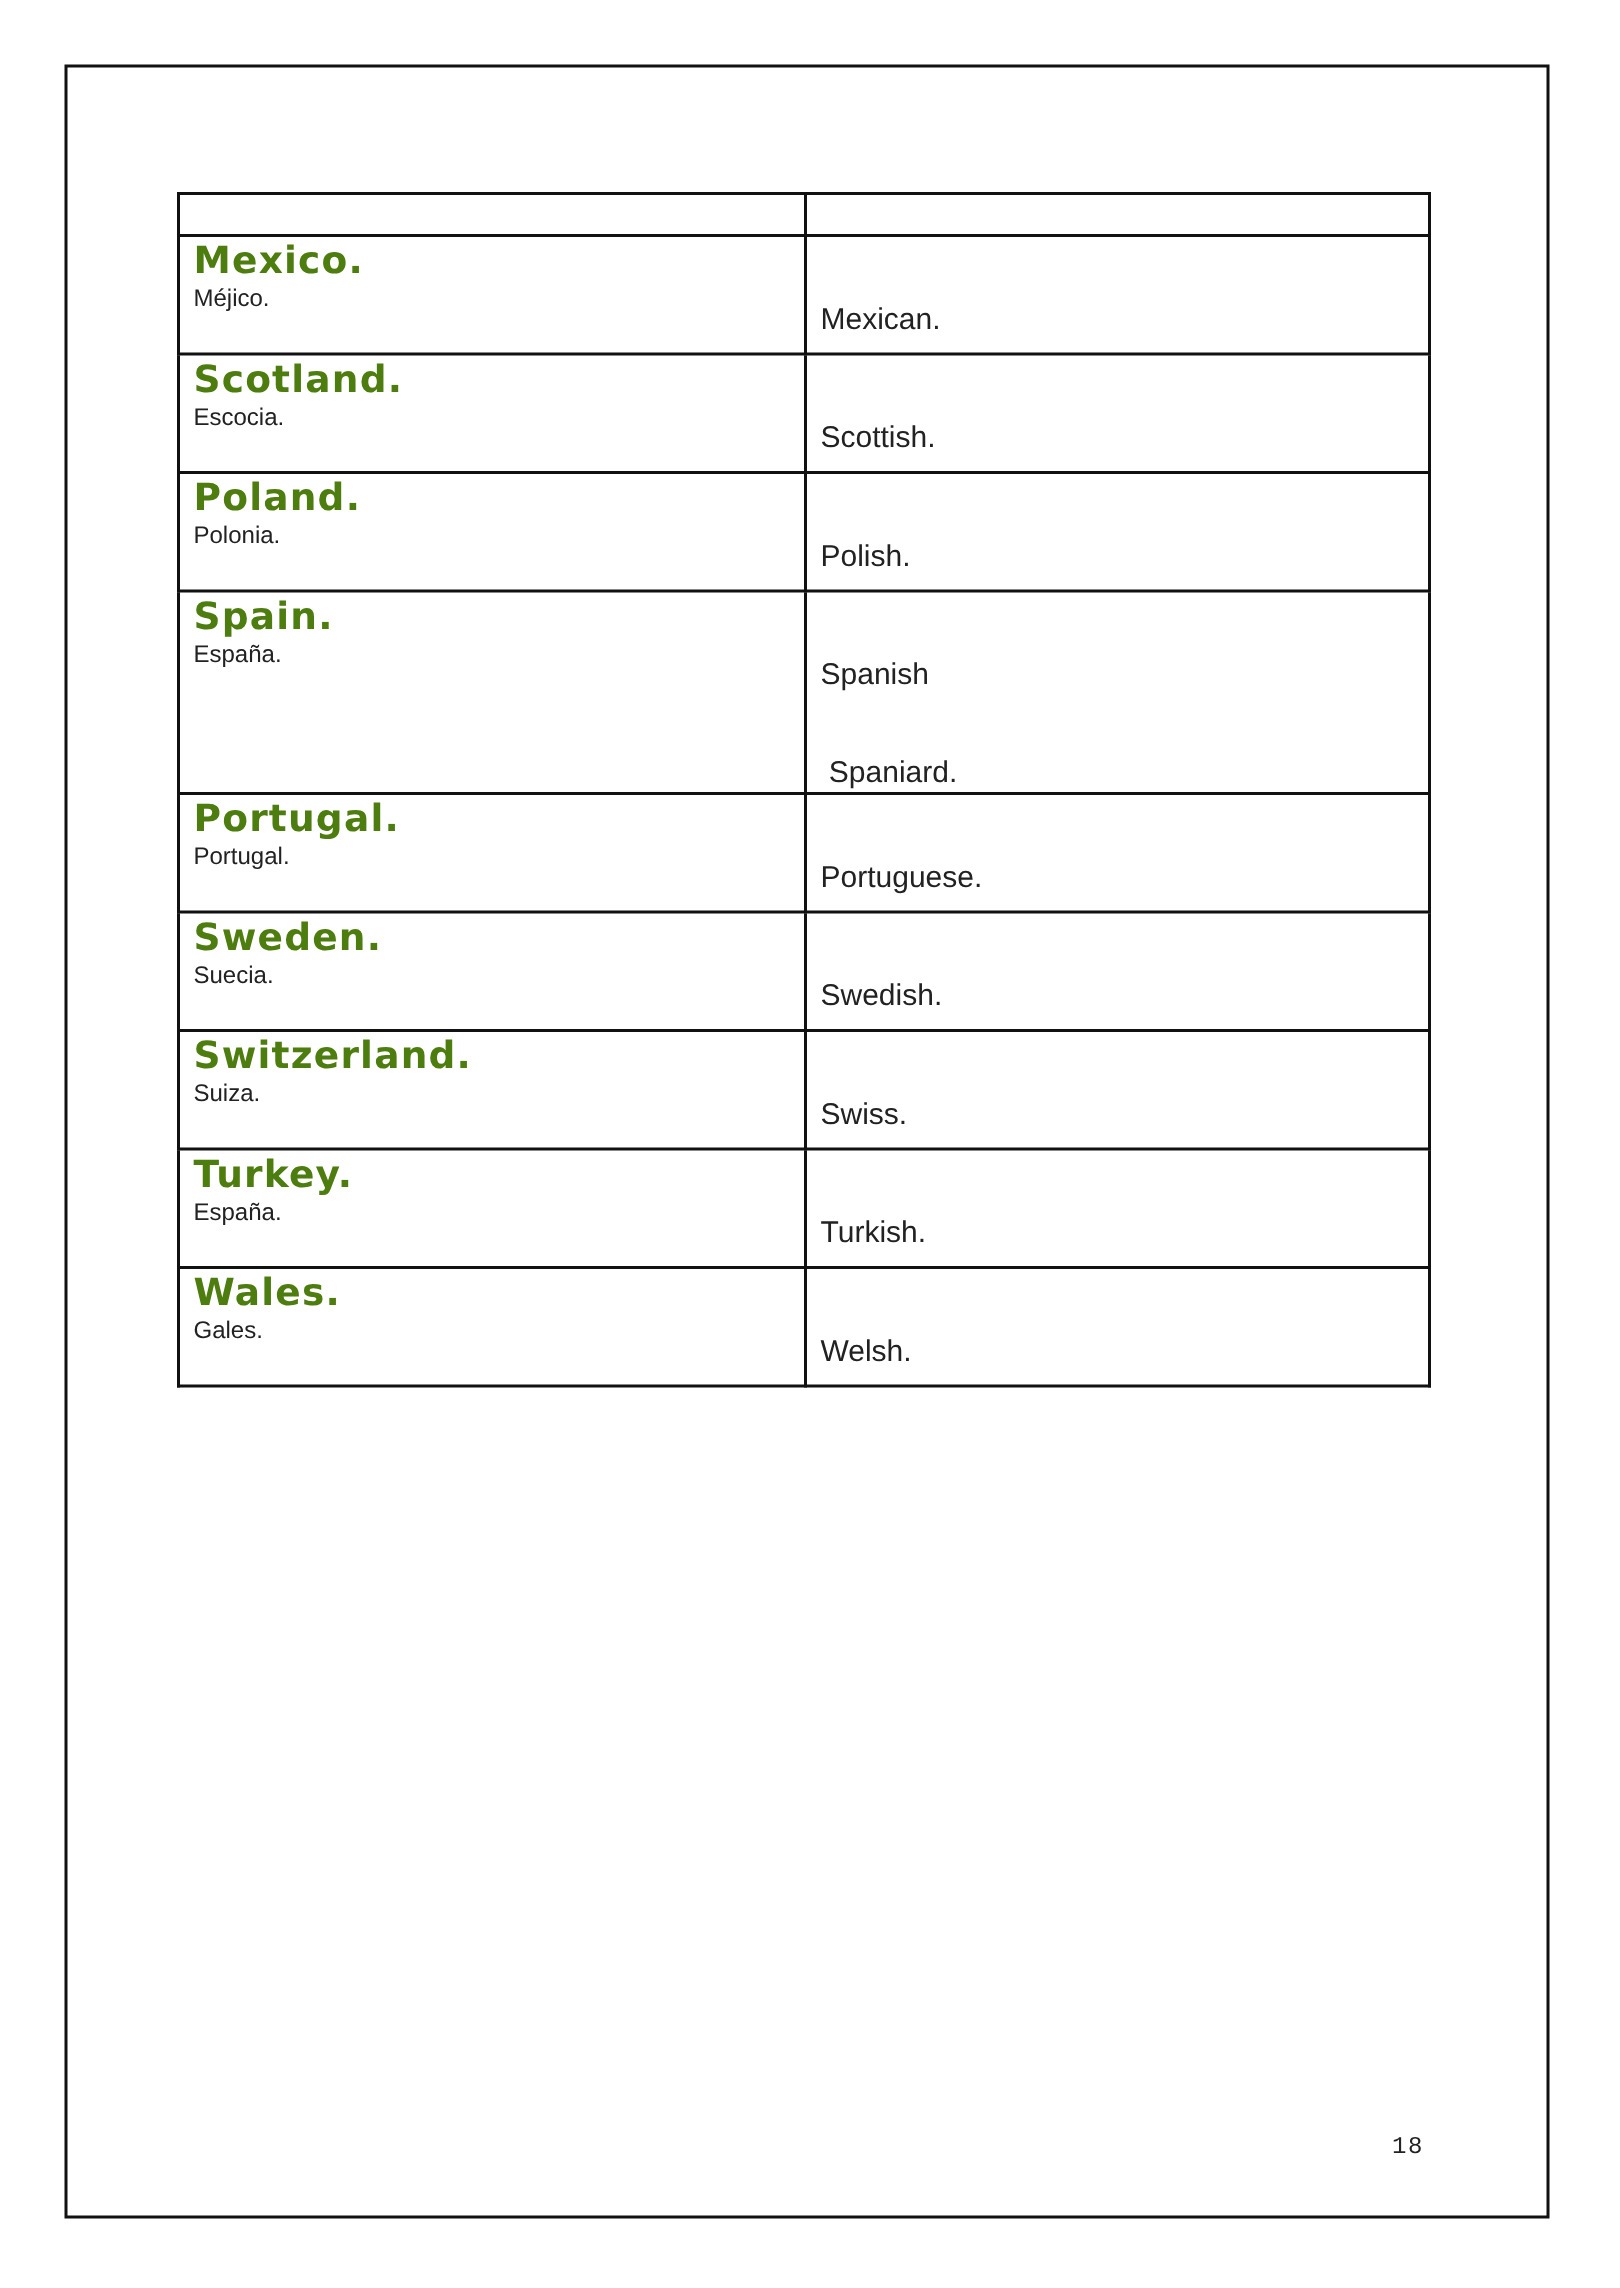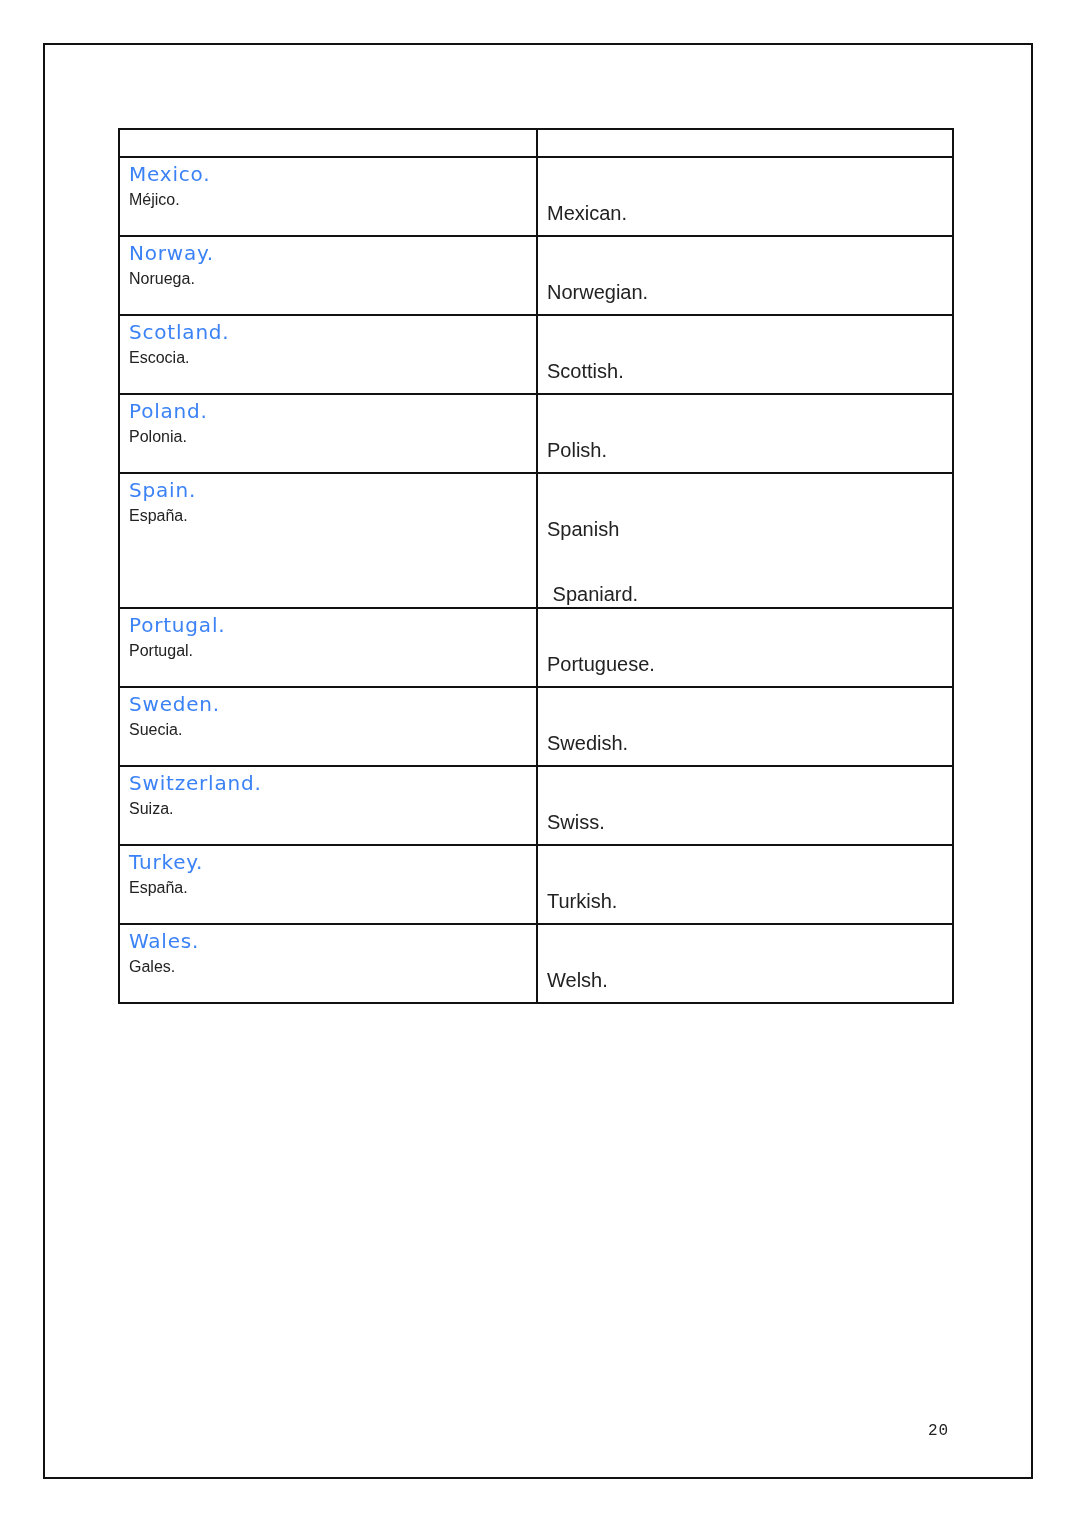--- a/index.html
+++ b/index.html
@@ -3,21 +3,21 @@
 <meta charset="utf-8">
 <style>
   html, body { margin:0; padding:0; background:#fff; }
   body { width:1080px; height:1525px; position:relative; overflow:hidden; }
   .page-border { position:absolute; left:43px; top:43px; width:990px; height:1436px; border:2px solid #111; box-sizing:border-box; }
   table.nat { position:absolute; left:118px; top:128px; width:836px; border-collapse:collapse; table-layout:fixed; }
   table.nat td { border:2px solid #111; vertical-align:top; padding:3px 9px 0 9px; box-sizing:border-box; }
   table.nat tr.head td { height:28px; }
   table.nat tr.row td { height:79px; }
   .c1 { width:418px; }
-  .en { font-family:"DejaVu Sans", sans-serif; font-weight:normal; font-size:20px; letter-spacing:0.8px; color:#3b82f6; line-height:26px; }
+  .en { font-family:"DejaVu Sans", sans-serif; font-weight:bold; font-size:25px; letter-spacing:0.8px; color:#4d7c0f; line-height:26px; }
   .es { font-family:"Liberation Sans", sans-serif; font-size:16px; color:#222; line-height:26px; }
   .nat-text { font-family:"Liberation Sans", sans-serif; font-size:20px; color:#222; line-height:26px; white-space:pre;margin-top:39px; }
   .page-number { position:absolute; left:928px; top:1422px; font-family:"Liberation Mono", monospace; font-size:16px; color:#222; letter-spacing:1px; }
 </style>
 </head>
 <body>
 
 <div class="page-border"></div>
 
 <table class="nat">
@@ -26,29 +26,20 @@
       <td class="c1"></td>
       <td></td>
     </tr>
     <tr class="row">
       <td class="c1">
         <div class="en">Mexico.</div>
         <div class="es">Méjico.</div>
       </td>
       <td>
         <div class="nat-text">Mexican.</div>
-      </td>
-    </tr>
-    <tr class="row">
-      <td class="c1">
-        <div class="en">Norway.</div>
-        <div class="es">Noruega.</div>
-      </td>
-      <td>
-        <div class="nat-text">Norwegian.</div>
       </td>
     </tr>
     <tr class="row">
       <td class="c1">
         <div class="en">Scotland.</div>
         <div class="es">Escocia.</div>
       </td>
       <td>
         <div class="nat-text">Scottish.</div>
       </td>
@@ -113,13 +104,13 @@
         <div class="en">Wales.</div>
         <div class="es">Gales.</div>
       </td>
       <td>
         <div class="nat-text">Welsh.</div>
       </td>
     </tr>
   </tbody>
 </table>
 
-<div class="page-number">20</div>
+<div class="page-number">18</div>
 
 </body></html>

